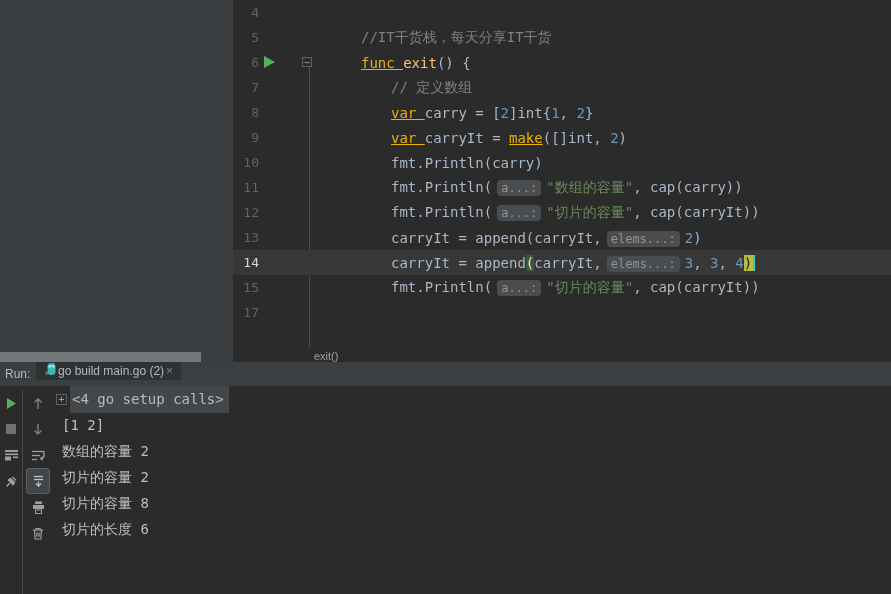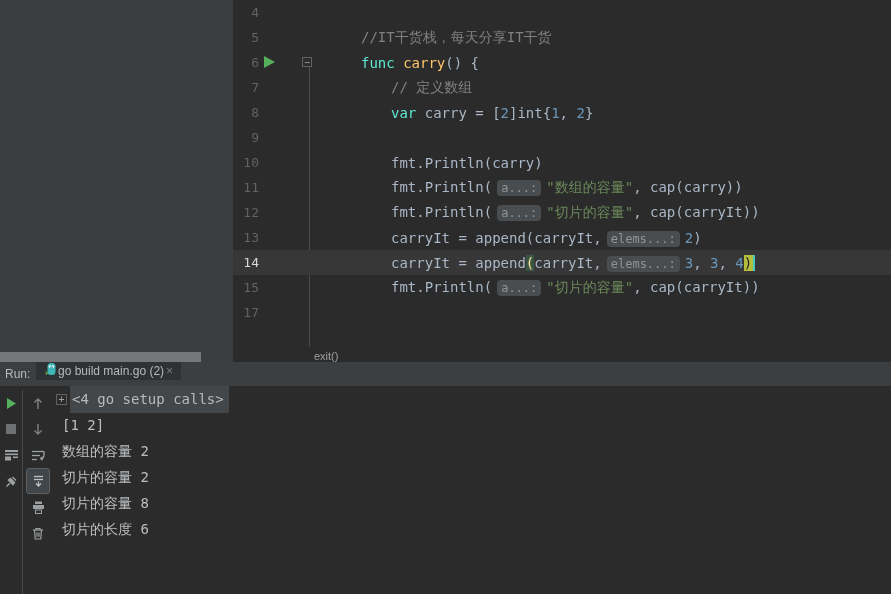--- a/index.html
+++ b/index.html
@@ -18,21 +18,21 @@
   .gutter{flex:none;width:80px;height:25px;position:relative;}
   .lnum{position:absolute;left:0;top:0;width:26px;height:25px;line-height:25px;text-align:right;
         font-size:13px;color:#606366;}
   .line.current .lnum{color:#d8d8d8;}
   .run-arrow{position:absolute;left:31px;top:6px;width:0;height:0;
              border-left:11px solid #55AF5C;border-top:6px solid transparent;border-bottom:6px solid transparent;}
   .fold-box{position:absolute;left:69px;top:7px;width:10px;height:10px;border:1px solid #5E6264;
             background:#2b2b2b;color:#9DA0A2;font-size:10px;line-height:9px;text-align:center;box-sizing:border-box;}
   .content{padding-left:4px;margin-left:44px;}
   .content.ind{padding-left:34px;}
-  .tok-kw{color:#5eead4;}
+  .tok-kw{color:#eab308;text-decoration:underline;}
   .tok-fn{color:#FFC66D;}
   .tok-num{color:#6897BB;}
   .tok-str{color:#6A8759;}
   .tok-cmt{color:#808080;}
   .tok-pl{color:#A9B7C6;}
   .tok-hint{background:#4a4d4f;color:#909496;font-size:12px;border-radius:4px;padding:1px 4px;margin:0 5px;}
   .tok-po{background:#3a5743;color:#ffe69c;}
   .tok-pc{background:#b4bd3c;color:#222;}
   .line.current .tok-pc::after{content:"";display:inline-block;width:2px;height:16px;background:#43c9c0;
             vertical-align:text-bottom;margin-left:1px;}
@@ -70,24 +70,24 @@
   <div class="left-panel"></div>
   <div class="left-scroll">
     <div class="thumb"></div>
   </div>
 
   <div class="editor">
     <div class="fold-line"></div>
     <div id="code-lines">
         <div class="line"><div class="gutter"><span class="lnum">4</span></div><div class="content"></div></div>
         <div class="line"><div class="gutter"><span class="lnum">5</span></div><div class="content"><span class="tok-cmt">//IT干货栈，每天分享IT干货</span></div></div>
-        <div class="line"><div class="gutter"><span class="lnum">6</span><span class="run-arrow"></span><span class="fold-box">−</span></div><div class="content"><span class="tok-kw">func </span><span class="tok-fn">carry</span><span class="tok-pl">() {</span></div></div>
+        <div class="line"><div class="gutter"><span class="lnum">6</span><span class="run-arrow"></span><span class="fold-box">−</span></div><div class="content"><span class="tok-kw">func </span><span class="tok-fn">exit</span><span class="tok-pl">() {</span></div></div>
         <div class="line"><div class="gutter"><span class="lnum">7</span></div><div class="content ind"><span class="tok-cmt">// 定义数组</span></div></div>
         <div class="line"><div class="gutter"><span class="lnum">8</span></div><div class="content ind"><span class="tok-kw">var </span><span class="tok-pl">carry = [</span><span class="tok-num">2</span><span class="tok-pl">]int{</span><span class="tok-num">1</span><span class="tok-pl">, </span><span class="tok-num">2</span><span class="tok-pl">}</span></div></div>
-        <div class="line"><div class="gutter"><span class="lnum">9</span></div></div>
+        <div class="line"><div class="gutter"><span class="lnum">9</span></div><div class="content ind"><span class="tok-kw">var </span><span class="tok-pl">carryIt = </span><span class="tok-kw">make</span><span class="tok-pl">([]int, </span><span class="tok-num">2</span><span class="tok-pl">)</span></div></div>
         <div class="line"><div class="gutter"><span class="lnum">10</span></div><div class="content ind"><span class="tok-pl">fmt.Println(carry)</span></div></div>
         <div class="line"><div class="gutter"><span class="lnum">11</span></div><div class="content ind"><span class="tok-pl">fmt.Println(</span><span class="tok-hint">a...:</span><span class="tok-str">"数组的容量"</span><span class="tok-pl">, cap(carry))</span></div></div>
         <div class="line"><div class="gutter"><span class="lnum">12</span></div><div class="content ind"><span class="tok-pl">fmt.Println(</span><span class="tok-hint">a...:</span><span class="tok-str">"切片的容量"</span><span class="tok-pl">, cap(carryIt))</span></div></div>
         <div class="line"><div class="gutter"><span class="lnum">13</span></div><div class="content ind"><span class="tok-pl">carryIt = append(carryIt,</span><span class="tok-hint">elems...:</span><span class="tok-num">2</span><span class="tok-pl">)</span></div></div>
         <div class="line current"><div class="gutter"><span class="lnum">14</span></div><div class="content ind"><span class="tok-pl">carryIt = append</span><span class="tok-po">(</span><span class="tok-pl">carryIt,</span><span class="tok-hint">elems...:</span><span class="tok-num">3</span><span class="tok-pl">, </span><span class="tok-num">3</span><span class="tok-pl">, </span><span class="tok-num">4</span><span class="tok-pc">)</span></div></div>
         <div class="line"><div class="gutter"><span class="lnum">15</span></div><div class="content ind"><span class="tok-pl">fmt.Println(</span><span class="tok-hint">a...:</span><span class="tok-str">"切片的容量"</span><span class="tok-pl">, cap(carryIt))</span></div></div>
         <div class="line"><div class="gutter"><span class="lnum">17</span></div><div class="content ind"></div></div>
       </div>
   </div>
 

